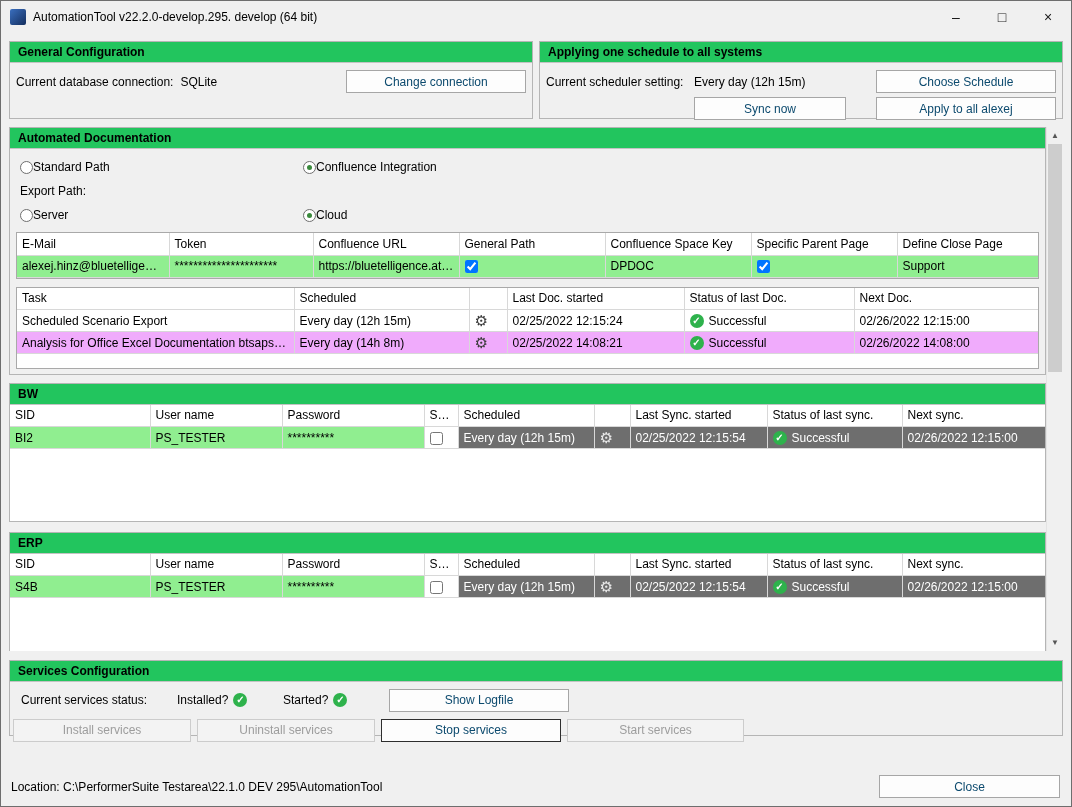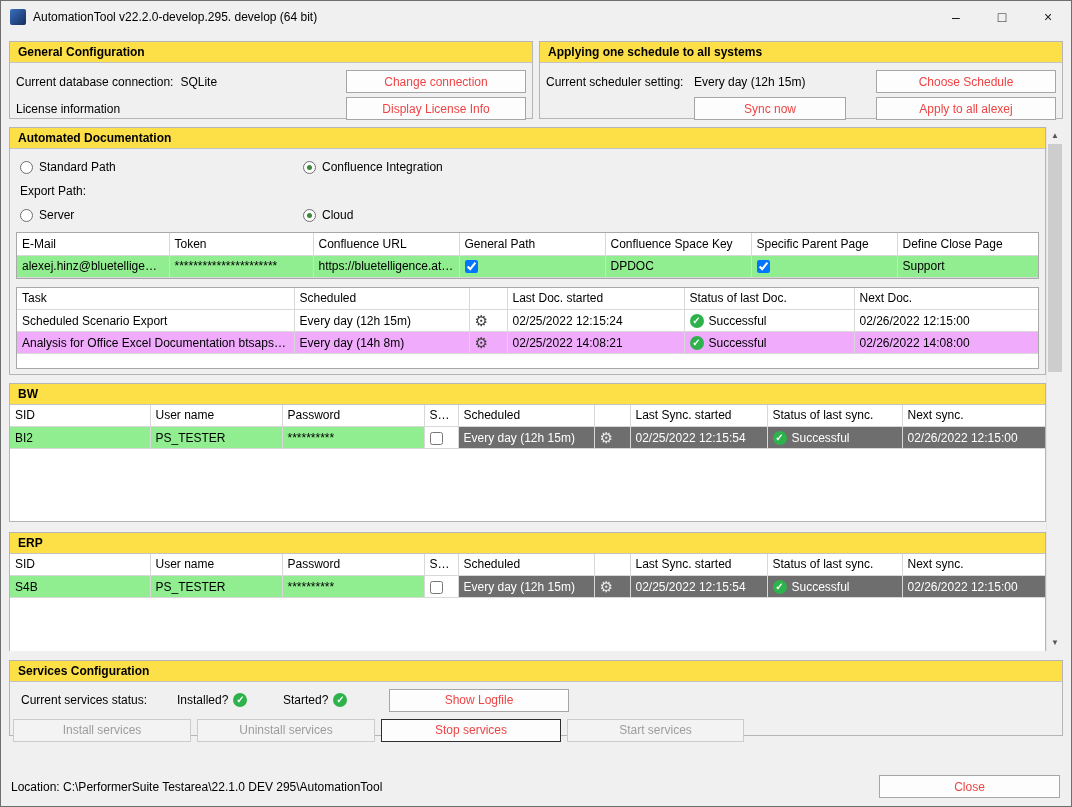--- a/index.html
+++ b/index.html
@@ -7,24 +7,24 @@
   .window{width:1072px;height:807px;margin:0 auto;background:#f0f0f0;border:1px solid #6e6e6e;display:flex;flex-direction:column;overflow:hidden;box-sizing:border-box;}
   
   .titlebar{height:32px;flex:0 0 32px;display:flex;align-items:center;background:#f0f0f0;}
   .app-icon{width:16px;height:16px;margin:0 7px 0 9px;border-radius:2px;background:linear-gradient(135deg,#3a6fbf 0%,#142e5e 100%);}
   .titlebar .title{flex:1;font-size:12px;white-space:nowrap;overflow:hidden;}
   .win-controls{display:flex;height:100%;}
   .win-btn{width:46px;height:100%;display:flex;align-items:center;justify-content:center;font-size:14px;color:#1a1a1a;cursor:default;}
   
   .content{flex:1;padding:8px;display:flex;flex-direction:column;overflow:hidden;}
   .groupbox{border:1px solid #b5b5b5;background:#f0f0f0;box-sizing:border-box;}
-  .gb-header{background:#fde047;border-bottom:1px solid #c3c3c3;font-weight:bold;padding:3px 8px;font-size:12px;box-sizing:border-box;}
+  .gb-header{background:#22c55e;border-bottom:1px solid #c3c3c3;font-weight:bold;padding:3px 8px;font-size:12px;box-sizing:border-box;}
   .gb-body{padding:5px 6px;}
   
-  .btn{height:23px;background:#fdfdfd;border:1px solid #a6a6a6;font-family:inherit;font-size:12px;color:#ef4444;padding:0 8px;box-sizing:border-box;}
+  .btn{height:23px;background:#fdfdfd;border:1px solid #a6a6a6;font-family:inherit;font-size:12px;color:#0c4a6e;padding:0 8px;box-sizing:border-box;}
   .btn:disabled{color:#9d9d9d;background:#f3f3f3;border-color:#cccccc;}
   .btn.w180{width:180px;}
   .btn.default{border:1px solid #2e2e2e;}
   
   .top-row{display:flex;gap:6px;margin-bottom:8px;flex:0 0 78px;}
   .top-row .groupbox{flex:1;height:78px;}
   .cfg-row{display:flex;align-items:center;height:27px;}
   .lbl{white-space:nowrap;}
   .sched-label{width:148px;flex:0 0 148px;}
   .sched-spacer{width:148px;flex:0 0 148px;}
@@ -32,21 +32,21 @@
   .scroll-region{position:relative;flex:0 0 524px;height:524px;margin-bottom:9px;}
   .scroll-content{margin-right:17px;height:100%;overflow:hidden;}
   .vscroll{position:absolute;top:0;right:0;width:17px;height:100%;background:#f0f0f0;border-left:1px solid #e4e4e4;box-sizing:border-box;}
   .vs-arrow{position:absolute;left:0;width:100%;height:17px;display:flex;align-items:center;justify-content:center;font-size:8px;color:#555;}
   .vs-arrow.up{top:0;}
   .vs-arrow.down{bottom:0;}
   .vs-thumb{position:absolute;top:17px;left:1px;width:14px;height:228px;background:#cdcdcd;}
   
   .radio-row{display:flex;align-items:center;height:26px;padding-left:4px;}
   .export-row{height:22px;display:flex;align-items:center;padding-left:4px;}
-  .radio-item{display:inline-flex;align-items:center;gap:6px;cursor:default;}
+  .radio-item{display:inline-flex;align-items:center;cursor:default;}
   .radio-item.first{width:283px;flex:0 0 283px;}
   .radio{width:13px;height:13px;border:1px solid #6f6f6f;border-radius:50%;background:#fff;position:relative;display:inline-block;box-sizing:border-box;}
   .radio.sel::after{content:"";position:absolute;left:3px;top:3px;width:5px;height:5px;border-radius:50%;background:#3a8a3c;}
   
   .listbox{background:#fff;border:1px solid #a9a9a9;overflow:hidden;box-sizing:border-box;}
   .groupbox > .listbox{border:none;}
   table.grid{width:100%;border-collapse:collapse;table-layout:fixed;background:#fff;}
   .grid th,.grid td{height:22px;padding:0 5px;font-size:12px;font-weight:normal;text-align:left;border-right:1px solid #d8d8d8;border-bottom:1px solid #d8d8d8;white-space:nowrap;overflow:hidden;text-overflow:ellipsis;box-sizing:border-box;}
   .grid th:last-child,.grid td:last-child{border-right:none;}
   .grid th{background:#fff;}
@@ -93,24 +93,20 @@
   <div class="content">
 
     <div class="top-row">
       <div class="groupbox">
         <div class="gb-header">General Configuration</div>
         <div class="gb-body">
           <div class="cfg-row">
             <span class="lbl">Current database connection:</span>
             <span class="lbl" style="margin-left:7px">SQLite</span>
             <button class="btn w180" style="margin-left:auto">Change connection</button>
-          </div>
-          <div class="cfg-row">
-            <span class="lbl">License information</span>
-            <button class="btn w180" style="margin-left:auto">Display License Info</button>
           </div>
         </div>
       </div>
 
       <div class="groupbox">
         <div class="gb-header">Applying one schedule to all systems</div>
         <div class="gb-body">
           <div class="cfg-row">
             <span class="sched-label">Current scheduler setting:</span>
             <span class="lbl">Every day (12h 15m)</span>

